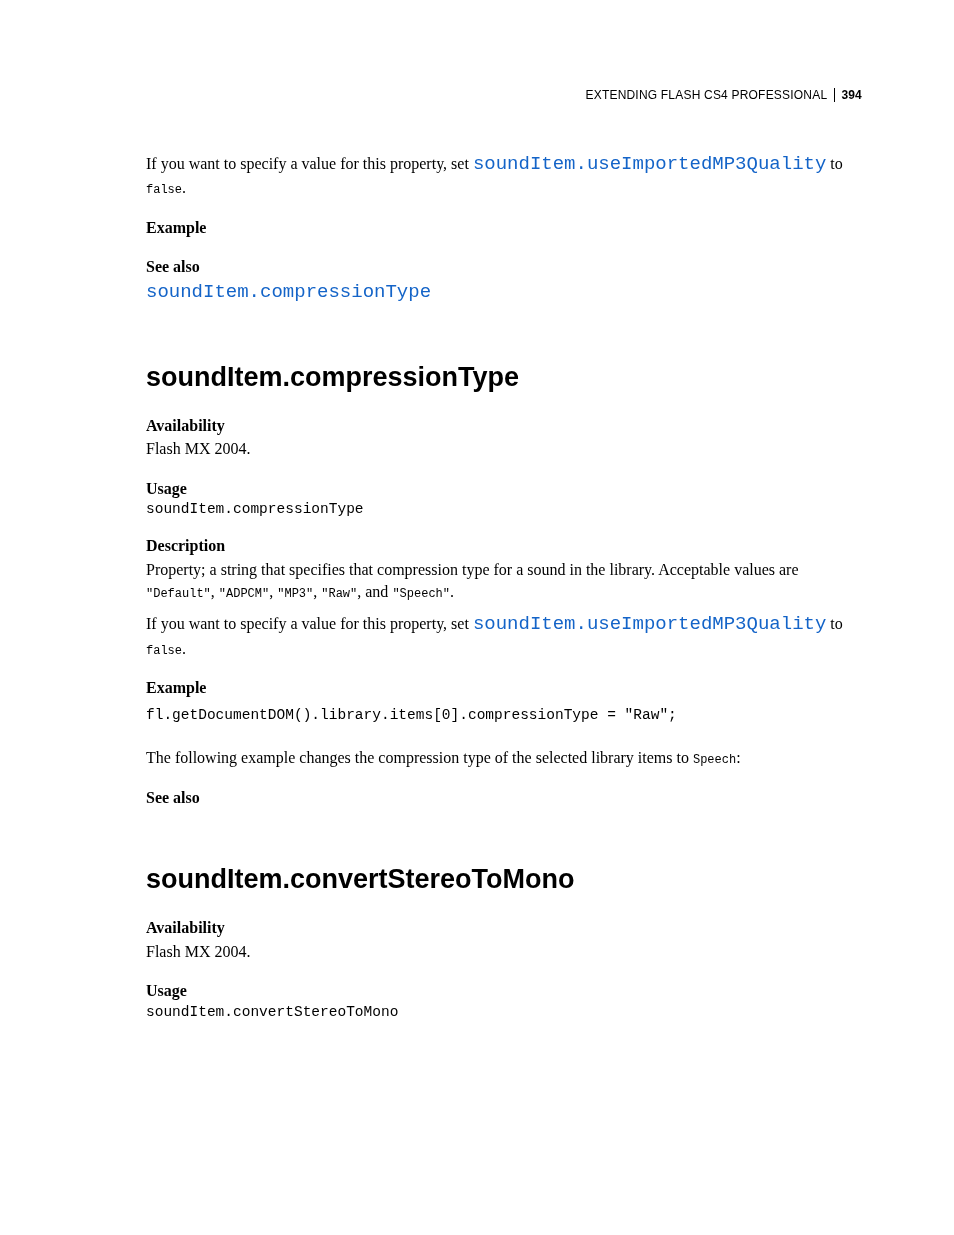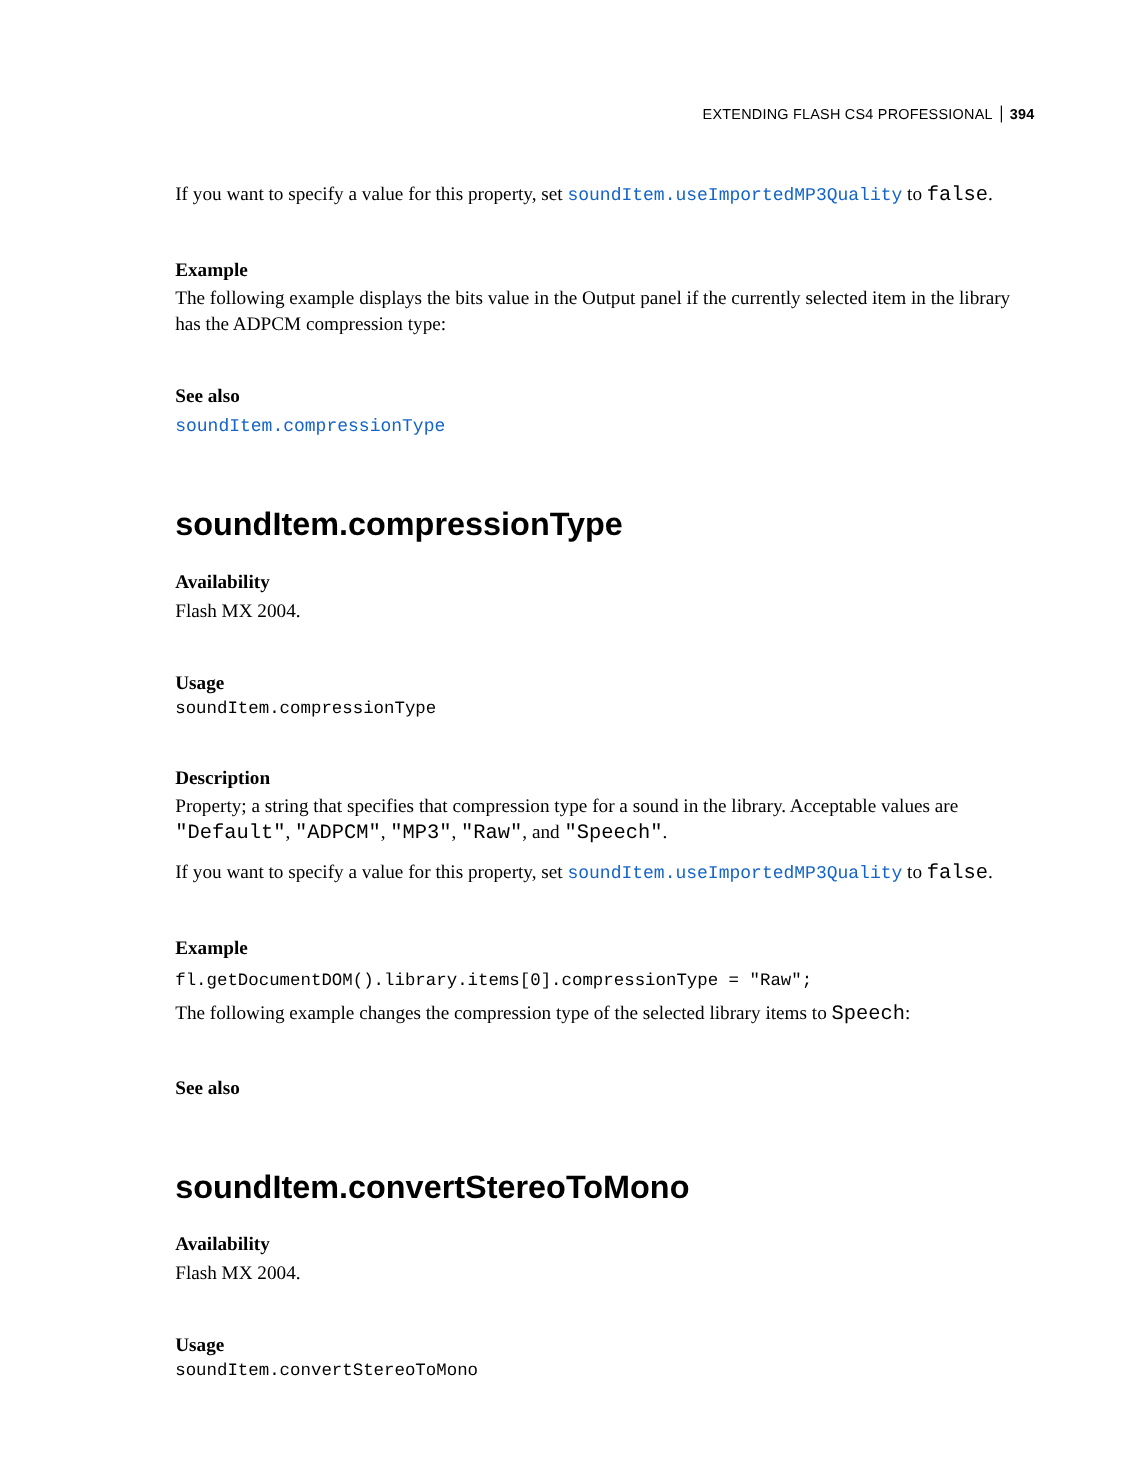--- a/index.html
+++ b/index.html
@@ -30,65 +30,64 @@
     font-weight: 700;
     border-left: 1px solid #000;
     padding-left: 6px;
     margin-left: 4px;
   }
   .header-line2 { font-weight: 700; margin-top: 1px; }
   p { margin: 0 0 4px 0; line-height: 1.35; }
   .para { margin-bottom: 6px; }
   .subhead {
     font-weight: 700;
-    margin-top: 39px;
+    margin-top: 18px;
     margin-bottom: 2px;
   }
   h1.section-title {
     font-family: "Myriad Pro", "Helvetica Neue", Arial, sans-serif;
     font-weight: 700;
     font-size: 27px;
     margin: 56px 0 22px 0;
     letter-spacing: 0px;
   }
   .codeinline {
     font-family: "Courier New", Courier, monospace;
-    font-size: 17px;
+    font-size: 12px;
   }
   .codeblock {
     font-family: "Courier New", Courier, monospace;
     font-size: 14.5px;
     margin: 8px 0 6px 0;
     white-space: pre;
   }
   .link {
     color: #1464c8;
     font-family: "Courier New", Courier, monospace;
-    font-size: 15px;
+    font-size: 19px;
   }
   a.link { text-decoration: none; }
 </style>
 </head>
 <body>
 
 <div class="page">
 
   <div class="header">
     <div class="header-line1">
       <span>EXTENDING FLASH CS4 PROFESSIONAL</span>
       <span class="header-pagenum">394</span>
     </div>
   </div>
 
   <p class="para">
     <span>If you want to specify a value for this property, set </span><a class="link" href="#">soundItem.useImportedMP3Quality</a><span> to </span><span class="codeinline">false</span><span>.</span>
   </p>
 
   <p class="subhead">Example</p>
-  <p class="para">The following example displays the bits value in the Output panel if the currently selected item in the library has the ADPCM compression type:</p>
 
   <p class="subhead">See also</p>
   <p><a class="link" href="#">soundItem.compressionType</a></p>
 
   <h1 class="section-title">soundItem.compressionType</h1>
 
   <p class="subhead" style="margin-top:0">Availability</p>
   <p class="para">Flash MX 2004.</p>
 
   <p class="subhead">Usage</p>
@@ -99,21 +98,21 @@
     <span>Property; a string that specifies that compression type for a sound in the library. Acceptable values are </span><span class="codeinline">"Default"</span><span>, </span><span class="codeinline">"ADPCM"</span><span>, </span><span class="codeinline">"MP3"</span><span>, </span><span class="codeinline">"Raw"</span><span>, and </span><span class="codeinline">"Speech"</span><span>.</span>
   </p>
 
   <p class="para" style="margin-top:10px">
     <span>If you want to specify a value for this property, set </span><a class="link" href="#">soundItem.useImportedMP3Quality</a><span> to </span><span class="codeinline">false</span><span>.</span>
   </p>
 
   <p class="subhead">Example</p>
   <div class="codeblock">fl.getDocumentDOM().library.items[0].compressionType = "Raw";</div>
 
-  <p class="para" style="margin-top:8px">
+  <p class="para" style="margin-top:24px">
     <span>The following example changes the compression type of the selected library items to </span><span class="codeinline">Speech</span><span>:</span>
   </p>
 
   <p class="subhead">See also</p>
 
   <h1 class="section-title">soundItem.convertStereoToMono</h1>
 
   <p class="subhead" style="margin-top:0">Availability</p>
   <p class="para">Flash MX 2004.</p>
 

